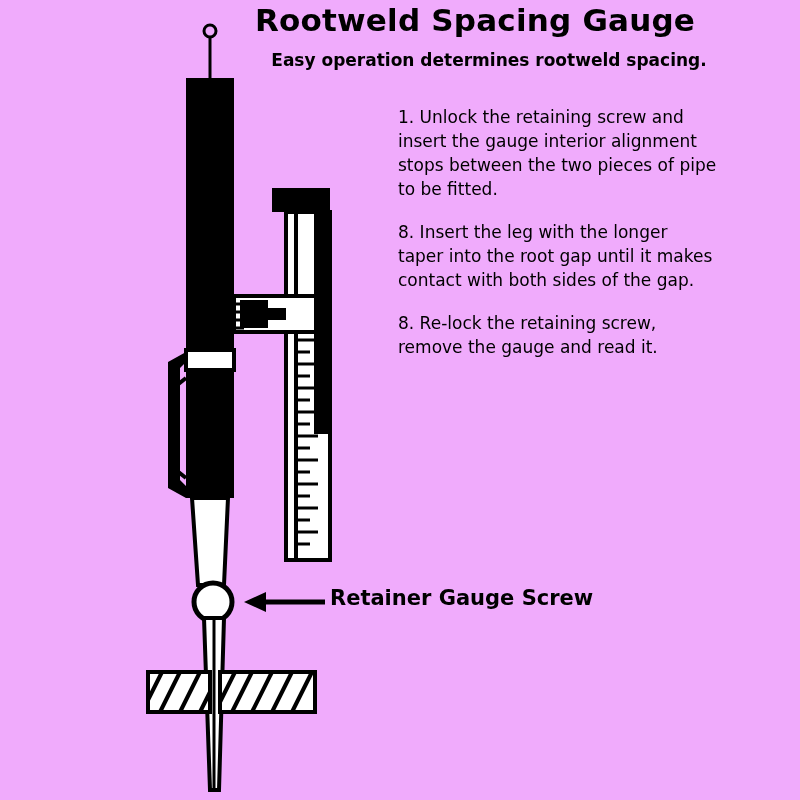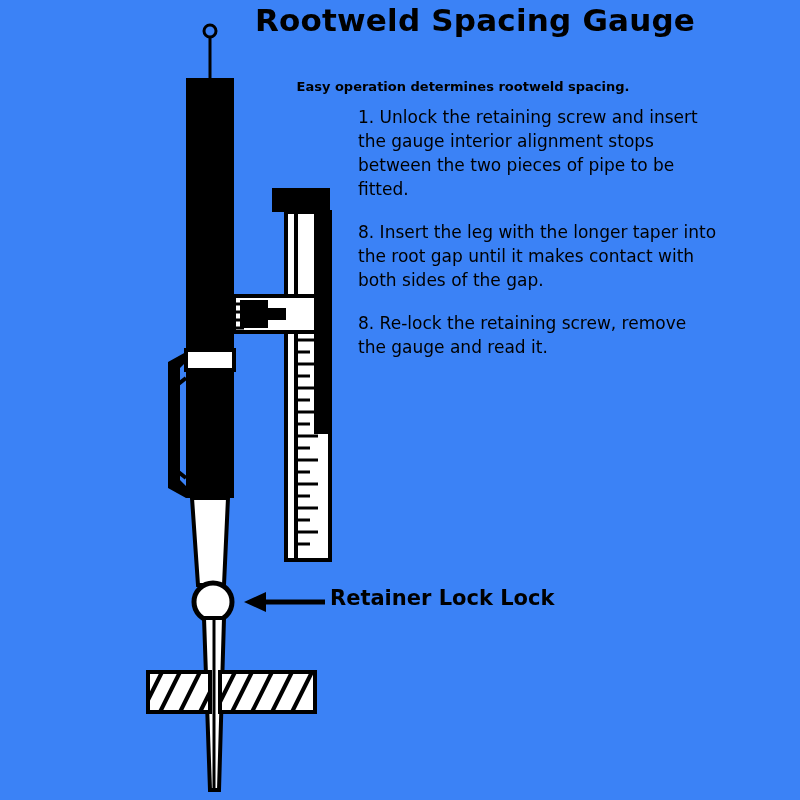--- a/index.html
+++ b/index.html
@@ -13,59 +13,59 @@
     font-family: "Liberation Sans", sans-serif;
     color: #000000;
     position: relative;
     overflow: hidden;
   }
   #page {
     position: absolute;
     left: 0; top: 0;
     width: 800px;
     height: 800px;
-    background: #3b82f6;
+    background: #f0abfc;
   }
 
   
   .title {
     position: absolute;
     left: 225px;
     top: 2px;
     width: 500px;
     text-align: center;
     font-size: 31px;
     font-weight: bold;
     letter-spacing: 0.2px;
     font-family: "DejaVu Sans", sans-serif;
   }
   .subtitle {
     position: absolute;
-    left: 213px;
+    left: 239px;
     top: 50px;
     width: 500px;
     text-align: center;
-    font-size: 13px;
+    font-size: 17px;
     font-weight: bold;
     font-family: "DejaVu Sans", sans-serif;
-    margin-top: 29px;
   }
 
   
   .steps {
     position: absolute;
     left: 358px;
     top: 88px;
     width: 360px;
   }
   .step {
     font-size: 17px;
     line-height: 24px;
     margin-bottom: 19px;
     font-family: "DejaVu Sans", sans-serif;
+    margin-left: 40px;
   }
 
   
   .callout-label {
     position: absolute;
     left: 330px;
     top: 586px;
     font-size: 21px;
     font-weight: bold;
     font-family: "DejaVu Sans", sans-serif;
@@ -182,14 +182,14 @@
 
   <div class="title">Rootweld Spacing Gauge</div>
   <div class="subtitle">Easy operation determines rootweld spacing.</div>
 
   <div class="steps">
     <p class="step">1.  Unlock the retaining screw and insert the gauge interior alignment stops between the two pieces of pipe to be fitted.</p>
     <p class="step">8.  Insert the leg with the longer taper into the root gap until it makes contact with both sides of the gap.</p>
     <p class="step">8.  Re-lock the retaining screw, remove the gauge and read it.</p>
   </div>
 
-  <div class="callout-label">Retainer Lock Lock</div>
+  <div class="callout-label">Retainer Gauge Screw</div>
 </div>
 
 </body></html>

